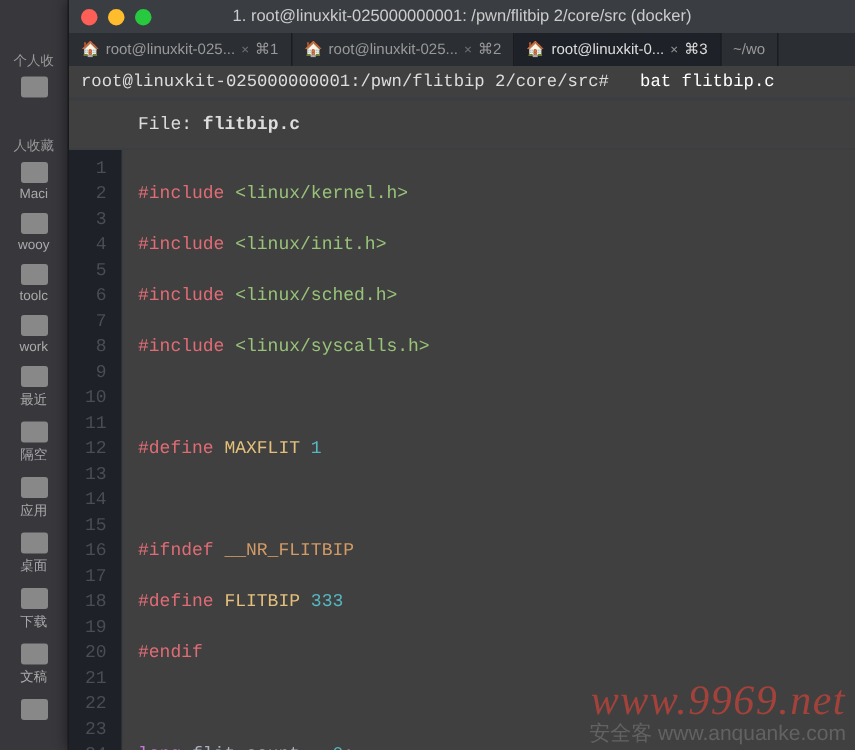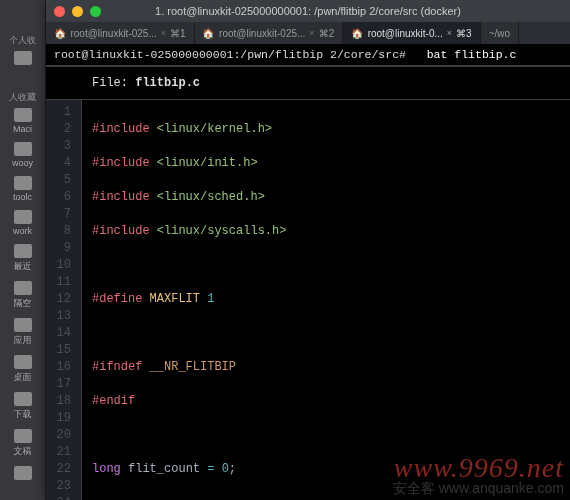--- a/index.html
+++ b/index.html
@@ -29,21 +29,21 @@
 .left-panel .ico {
   width: 18px; height: 14px; background: #888; border-radius: 2px;
   margin-bottom: 2px;
 }
 .left-panel .lbl { white-space: nowrap; }
 .left-panel .sep { height: 10px; }
 .sect-title { font-size: 9px; color: #999; text-align: center; margin: 6px 0 4px; }
 
 .terminal {
   position: absolute; left: 46px; right: 0; top: 0; bottom: 0;
-  background: #000000;
+  background: #404040;
   display: flex; flex-direction: column;
   box-shadow: -2px 0 8px rgba(0,0,0,0.4);
 }
 .titlebar {
   height: 22px; background: #3a3d42;
   display: flex; align-items: center;
   padding: 0 8px;
   position: relative;
 }
 .traffic { display: flex; gap: 7px; }
@@ -246,20 +246,21 @@
     </div>
     <div class="code">
 <div><span class="kw-red">#include </span><span class="green">&lt;linux/kernel.h&gt;</span></div>
 <div><span class="kw-red">#include </span><span class="green">&lt;linux/init.h&gt;</span></div>
 <div><span class="kw-red">#include </span><span class="green">&lt;linux/sched.h&gt;</span></div>
 <div><span class="kw-red">#include </span><span class="green">&lt;linux/syscalls.h&gt;</span></div>
 <div></div>
 <div><span class="kw-red">#define </span><span class="yellow">MAXFLIT </span><span class="cyan">1</span></div>
 <div></div>
 <div><span class="kw-red">#ifndef </span><span class="orange">__NR_FLITBIP</span></div>
+<div><span class="kw-red">#define </span><span class="yellow">FLITBIP </span><span class="cyan">333</span></div>
 <div><span class="kw-red">#endif</span></div>
 <div></div>
 <div><span class="kw-purple">long </span><span class="white">flit_count </span><span class="cyan">= </span><span class="cyan">0</span><span class="white">;</span></div>
 
 
 
 
 
 
 

